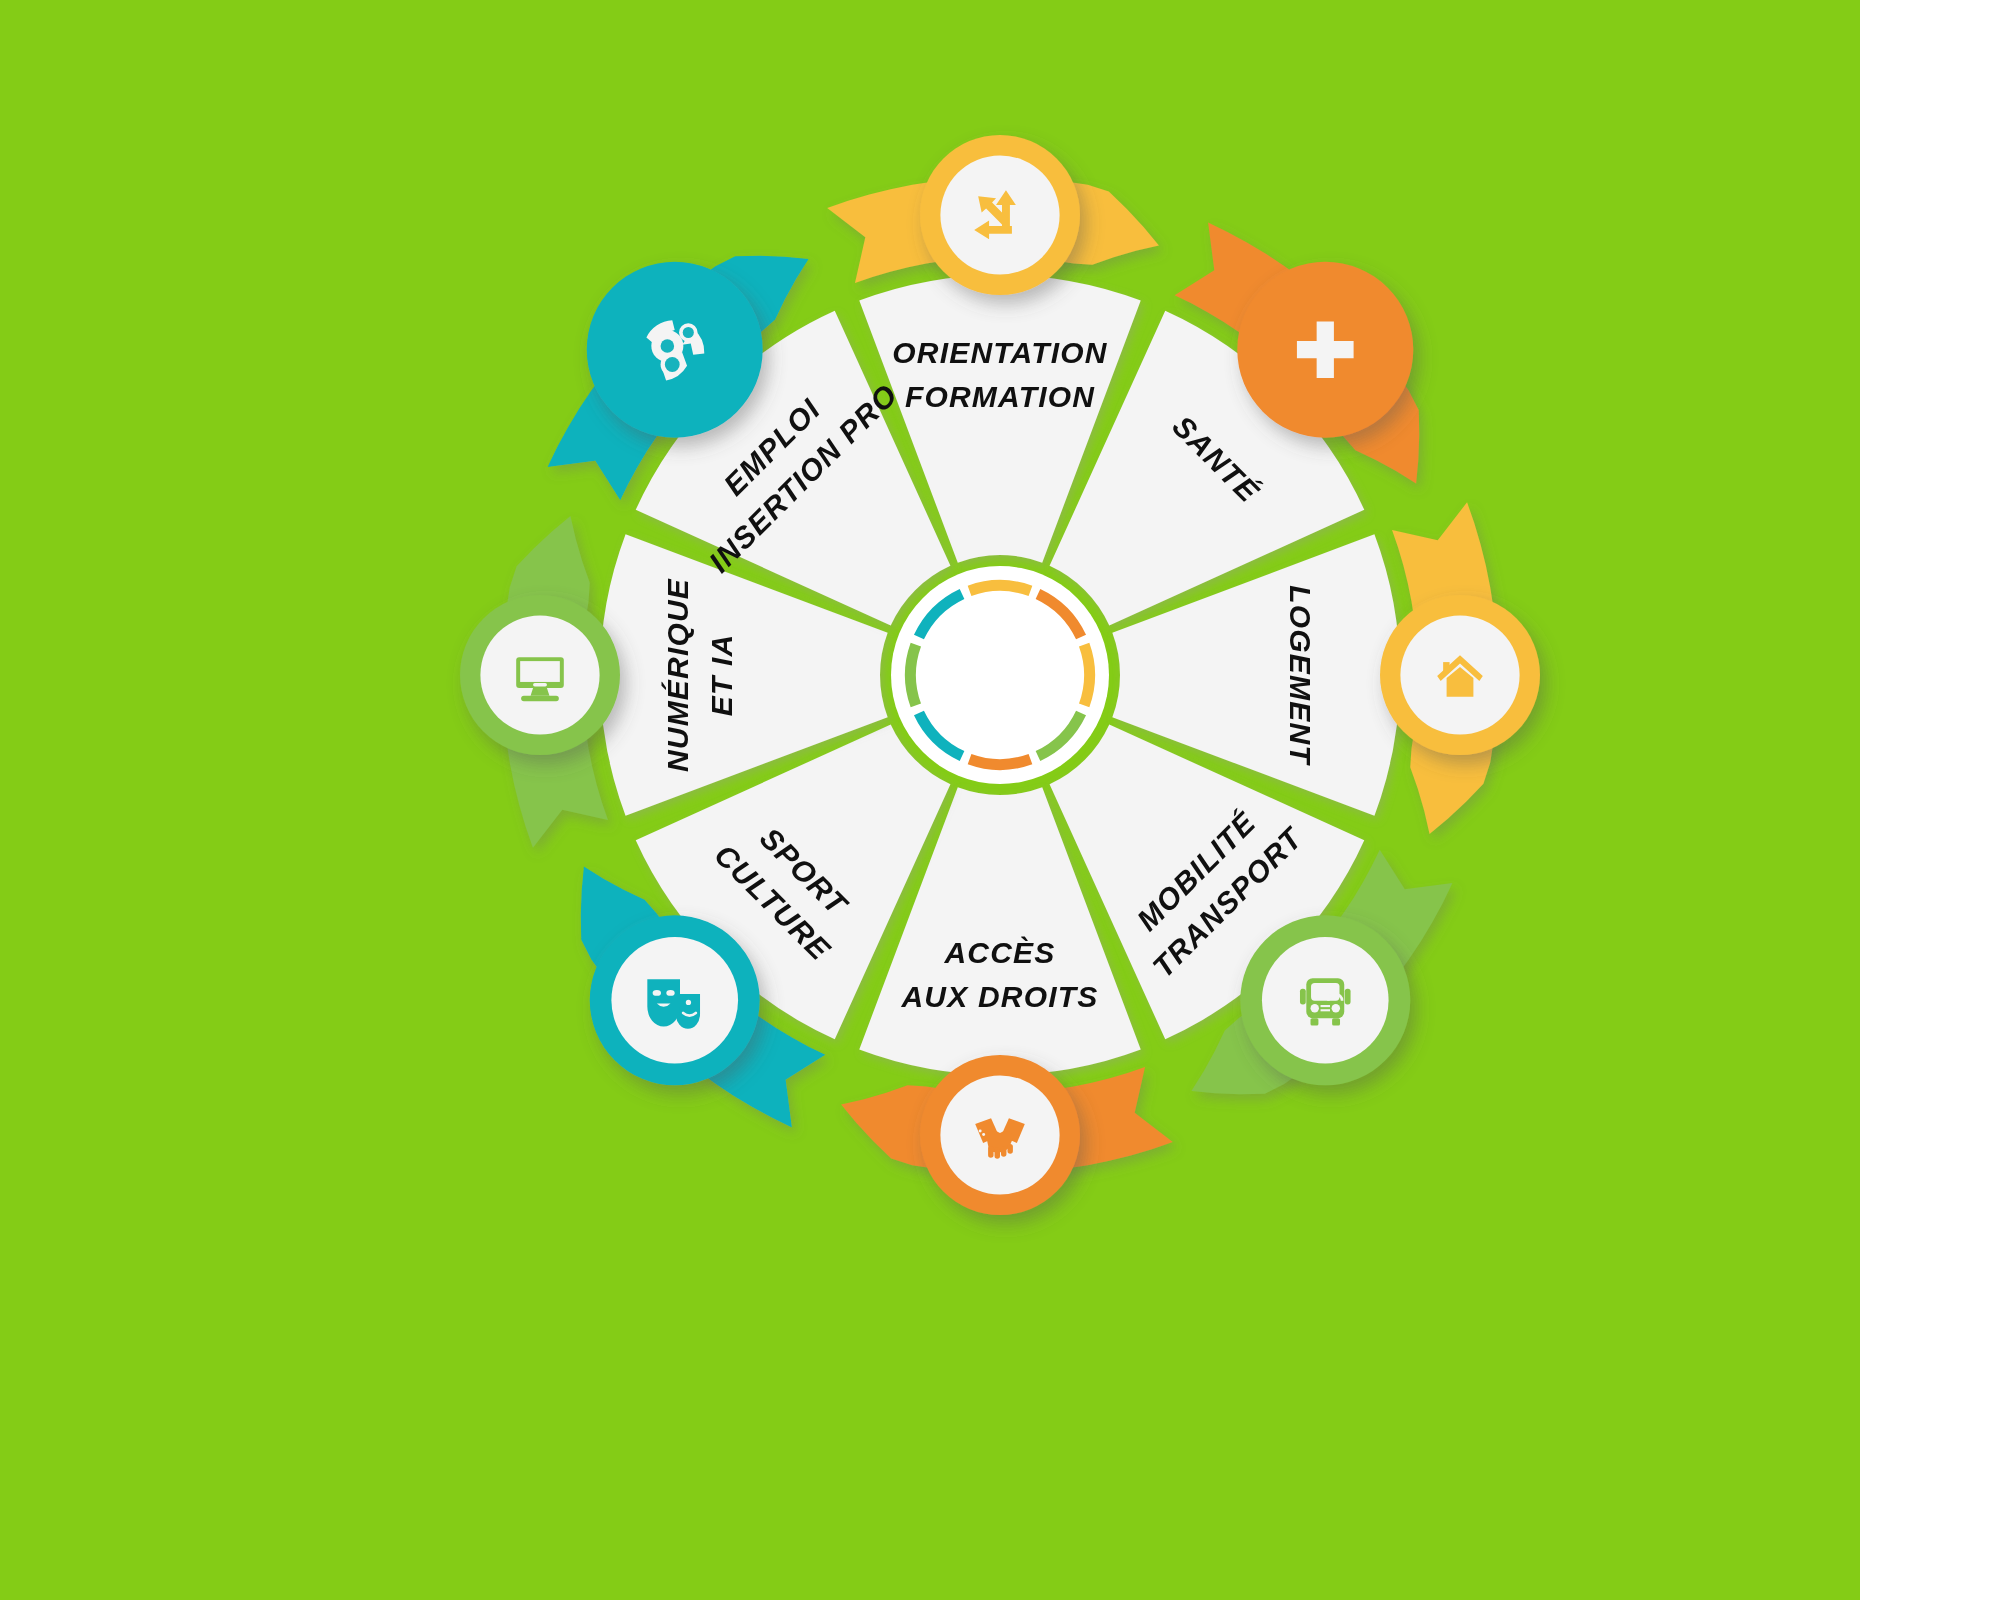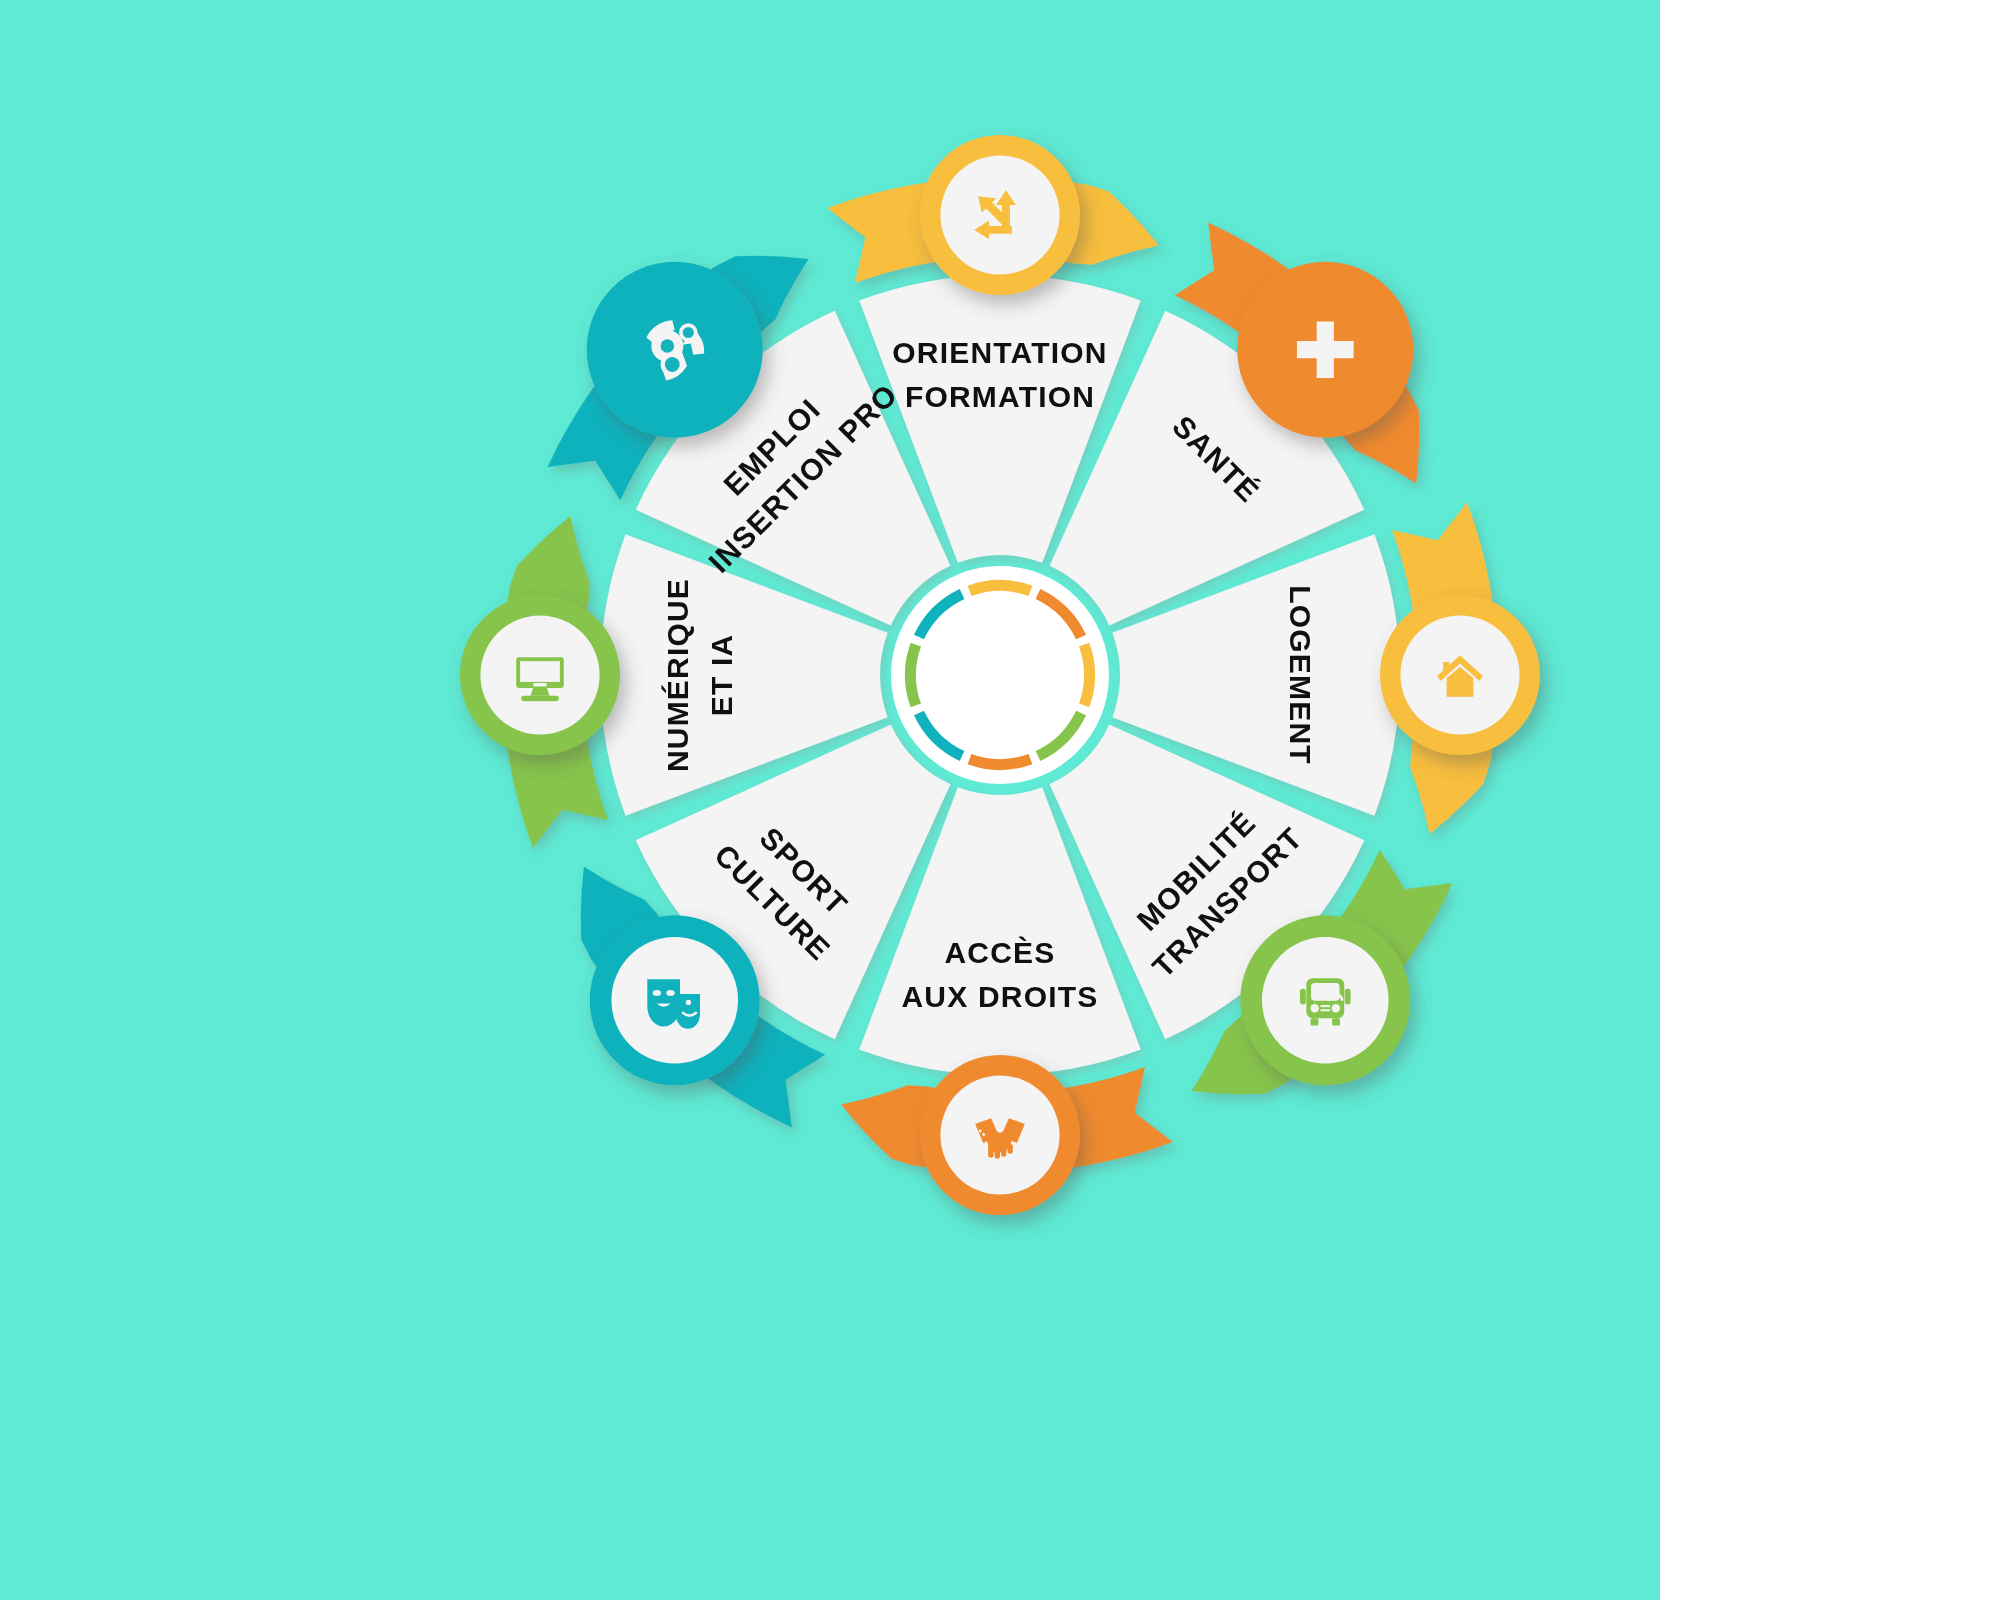--- a/index.html
+++ b/index.html
@@ -1,18 +1,18 @@
 <!DOCTYPE html>
 <html><head>
 <meta charset="utf-8">
 <style>
   html,body{margin:0;padding:0;background:#ffffff;}
   body{width:2000px;height:1600px;overflow:hidden;
        font-family:"Liberation Sans","DejaVu Sans",sans-serif;}
-  #stage{position:relative;width:1660px;height:1600px;background:#5eead4;}
+  #stage{position:relative;width:1860px;height:1600px;background:#84cc16;font-style:italic;}
   svg{display:block;}
   .sector-label{font-family:"Liberation Sans","DejaVu Sans",sans-serif;
        font-weight:700;font-size:30px;fill:#101010;letter-spacing:1.2px;}
 </style>
 </head>
 <body>
 
 <div id="stage">
   <svg id="wheel" width="2000" height="1600" viewBox="0 0 2000 1600">
     <defs>

